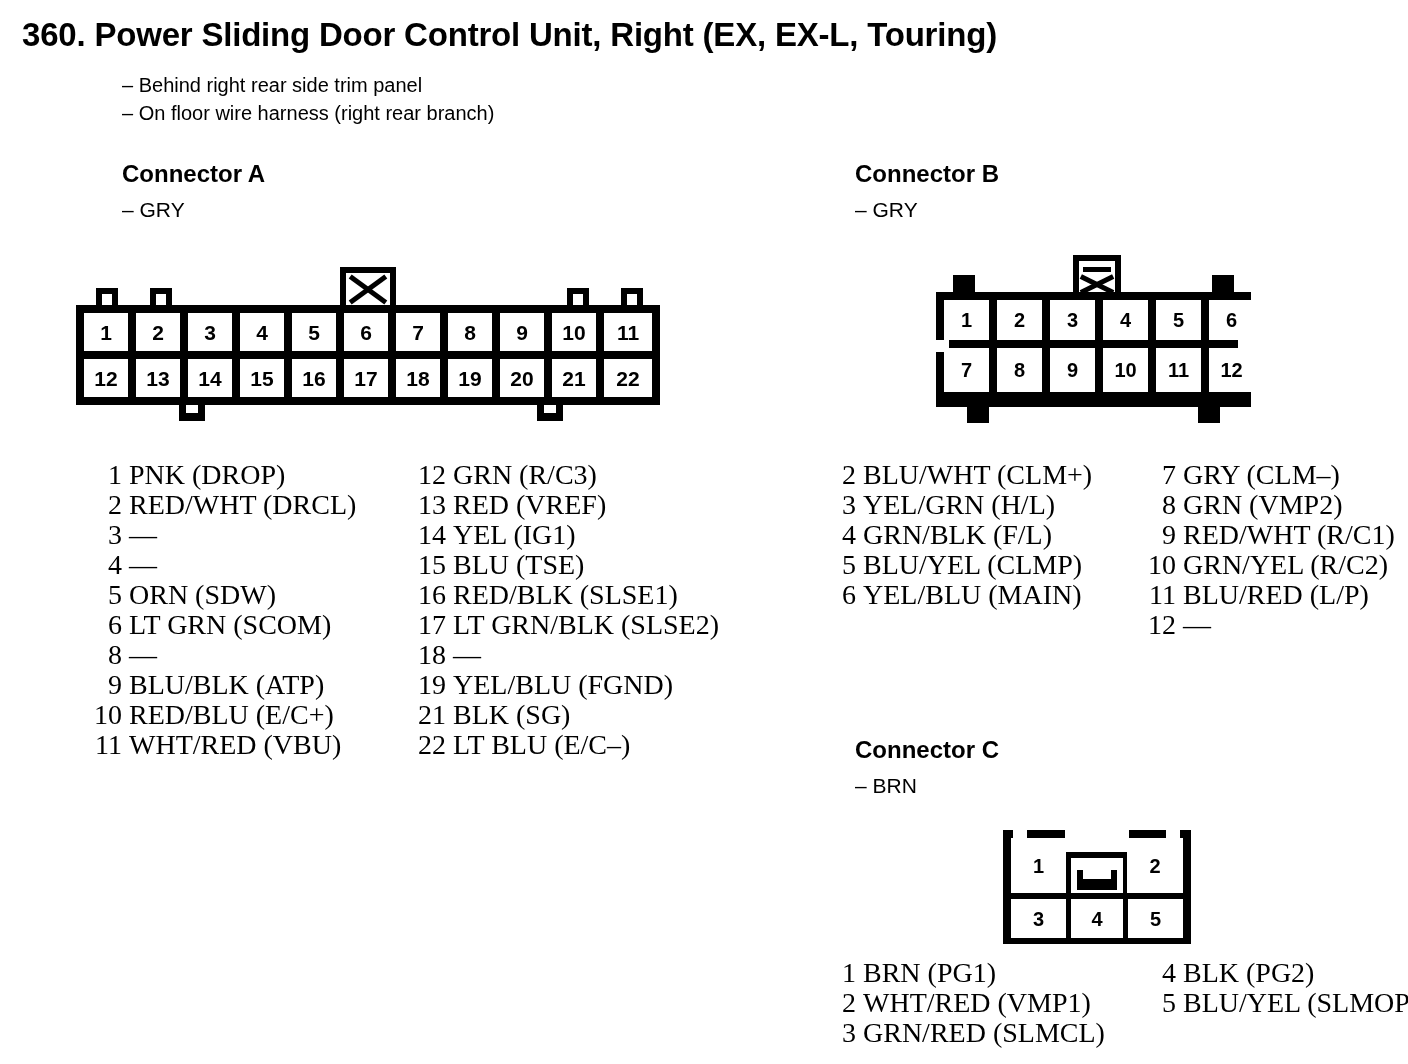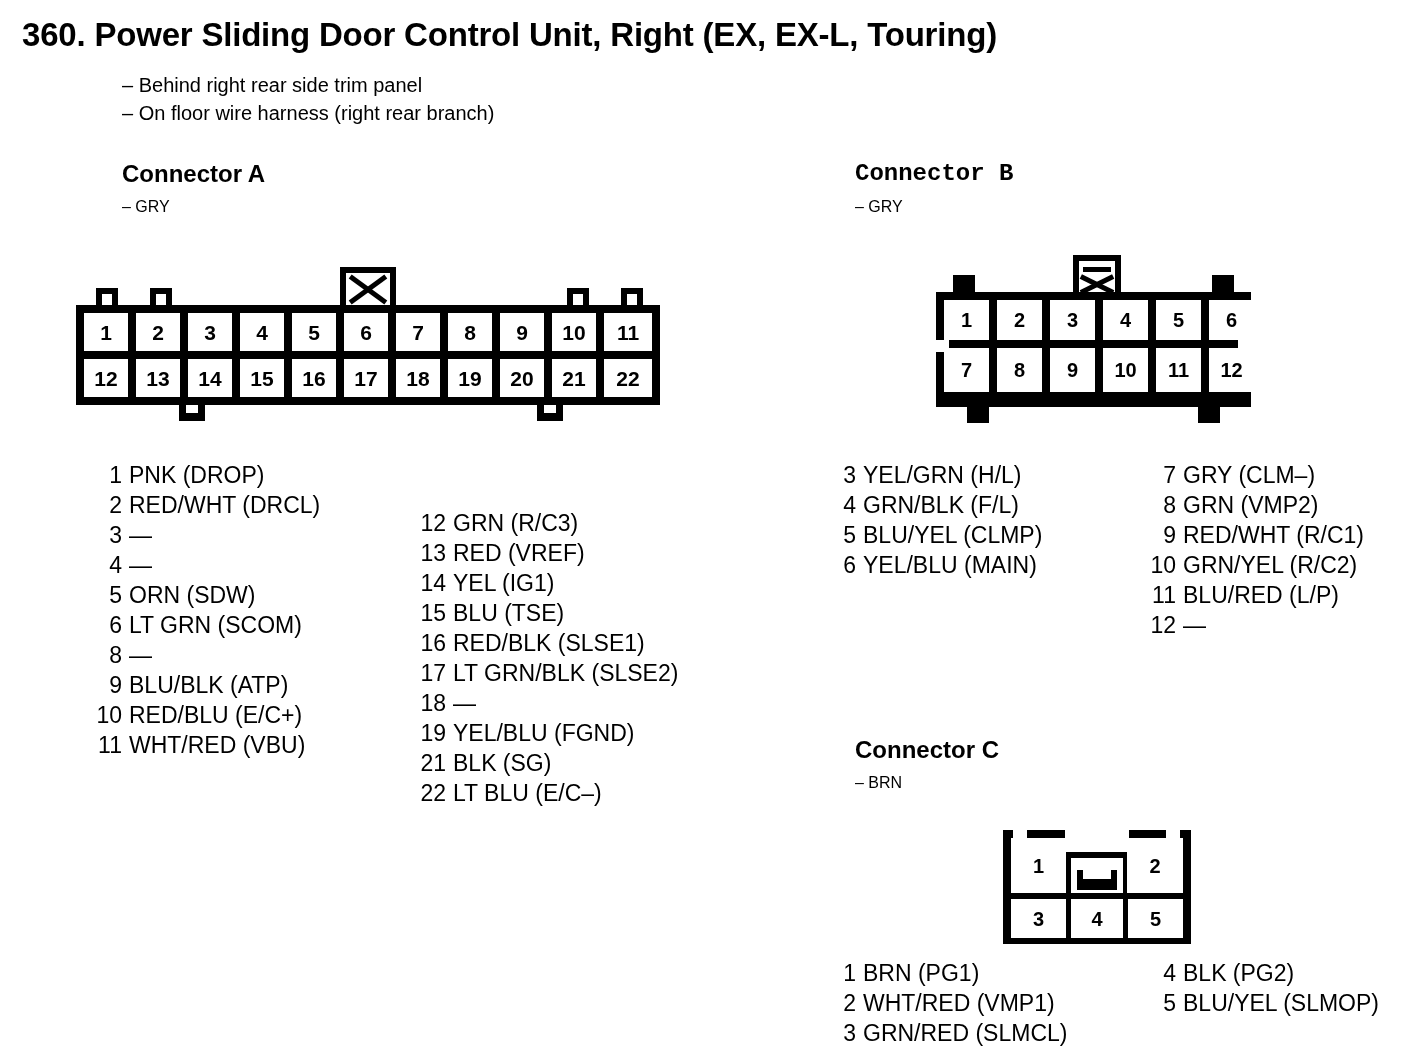--- a/index.html
+++ b/index.html
@@ -26,21 +26,21 @@
     font-size:20px;white-space:nowrap;
   }
   .sub1{top:74px;}
   .sub2{top:102px;}
 
   
   .conn-title{
     position:absolute;font-size:24px;font-weight:bold;white-space:nowrap;
   }
   .conn-sub{
-    position:absolute;font-size:16px;white-space:nowrap;
+    position:absolute;font-size:21px;white-space:nowrap;
   }
 
   
   .conn-wrap{position:absolute;}
   .shape{position:absolute;background:#000;}
   .cell{
     position:absolute;background:#fff;
     display:flex;align-items:center;justify-content:center;
     font-size:21px;font-weight:bold;line-height:1;
   }
@@ -48,21 +48,21 @@
   .cellC{font-size:20px;}
   .white{position:absolute;background:#fff;}
 
   
   .xbar{position:absolute;background:#000;transform-origin:center center;}
 
   
   .pinlist{position:absolute;}
   .pinrow{
     position:relative;height:30px;white-space:nowrap;
-    font-size:23px;line-height:30px;
+    font-size:28px;line-height:30px;font-family:Liberation Serif, serif;
   }
   .pinno{
     display:inline-block;width:30px;text-align:right;
     margin-right:7px;
   }
   .pinval{display:inline-block;}
 </style>
 </head>
 <body>
 
@@ -175,34 +175,34 @@
     <div class="pinrow"><span class="pinno">3</span><span class="pinval">—</span></div>
     <div class="pinrow"><span class="pinno">4</span><span class="pinval">—</span></div>
     <div class="pinrow"><span class="pinno">5</span><span class="pinval">ORN (SDW)</span></div>
     <div class="pinrow"><span class="pinno">6</span><span class="pinval">LT GRN (SCOM)</span></div>
     <div class="pinrow"><span class="pinno">8</span><span class="pinval">—</span></div>
     <div class="pinrow"><span class="pinno">9</span><span class="pinval">BLU/BLK (ATP)</span></div>
     <div class="pinrow"><span class="pinno">10</span><span class="pinval">RED/BLU (E/C+)</span></div>
     <div class="pinrow"><span class="pinno">11</span><span class="pinval">WHT/RED (VBU)</span></div>
   </div>
 
-  <div class="pinlist" style="left:416px;top:460px;margin-top:48px;">
+  <div class="pinlist" style="left:416px;top:460px;">
     <div class="pinrow"><span class="pinno">12</span><span class="pinval">GRN (R/C3)</span></div>
     <div class="pinrow"><span class="pinno">13</span><span class="pinval">RED (VREF)</span></div>
     <div class="pinrow"><span class="pinno">14</span><span class="pinval">YEL (IG1)</span></div>
     <div class="pinrow"><span class="pinno">15</span><span class="pinval">BLU (TSE)</span></div>
     <div class="pinrow"><span class="pinno">16</span><span class="pinval">RED/BLK (SLSE1)</span></div>
     <div class="pinrow"><span class="pinno">17</span><span class="pinval">LT GRN/BLK (SLSE2)</span></div>
     <div class="pinrow"><span class="pinno">18</span><span class="pinval">—</span></div>
     <div class="pinrow"><span class="pinno">19</span><span class="pinval">YEL/BLU (FGND)</span></div>
     <div class="pinrow"><span class="pinno">21</span><span class="pinval">BLK (SG)</span></div>
     <div class="pinrow"><span class="pinno">22</span><span class="pinval">LT BLU (E/C–)</span></div>
   </div>
 
-  <div class="conn-title" style="left:855px;top:160px;font-family:Liberation Mono, monospace;">Connector B</div>
+  <div class="conn-title" style="left:855px;top:160px;">Connector B</div>
   <div class="conn-sub" style="left:855px;top:198px;">– GRY</div>
 
   <div class="conn-wrap" style="left:920px;top:250px;width:380px;height:180px;">
 
     <div class="shape" style="left:153px;top:5px;width:48px;height:44px;"></div>
     <div class="white" style="left:159px;top:11px;width:36px;height:32px;"></div>
     <div class="shape" style="left:163px;top:17px;width:28px;height:5px;"></div>
     <div class="xbar" style="left:159px;top:32px;width:36px;height:5px;transform:rotate(26deg);"></div>
     <div class="xbar" style="left:159px;top:32px;width:36px;height:5px;transform:rotate(-26deg);"></div>
 
@@ -250,20 +250,21 @@
       </div>
     <div class="cell cellB" style="left:236px;top:98px;width:45px;height:44px;">
         <span>11</span>
       </div>
     <div class="cell cellB" style="left:289px;top:98px;width:45px;height:44px;">
         <span>12</span>
       </div>
   </div>
 
   <div class="pinlist" style="left:826px;top:460px;">
+    <div class="pinrow"><span class="pinno">2</span><span class="pinval">BLU/WHT (CLM+)</span></div>
     <div class="pinrow"><span class="pinno">3</span><span class="pinval">YEL/GRN (H/L)</span></div>
     <div class="pinrow"><span class="pinno">4</span><span class="pinval">GRN/BLK (F/L)</span></div>
     <div class="pinrow"><span class="pinno">5</span><span class="pinval">BLU/YEL (CLMP)</span></div>
     <div class="pinrow"><span class="pinno">6</span><span class="pinval">YEL/BLU (MAIN)</span></div>
   </div>
 
   <div class="pinlist" style="left:1146px;top:460px;">
     <div class="pinrow"><span class="pinno">7</span><span class="pinval">GRY (CLM–)</span></div>
     <div class="pinrow"><span class="pinno">8</span><span class="pinval">GRN (VMP2)</span></div>
     <div class="pinrow"><span class="pinno">9</span><span class="pinval">RED/WHT (R/C1)</span></div>

